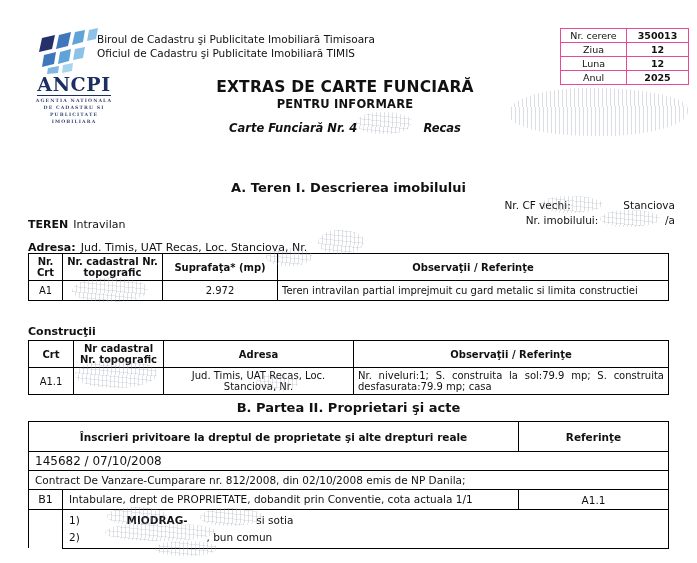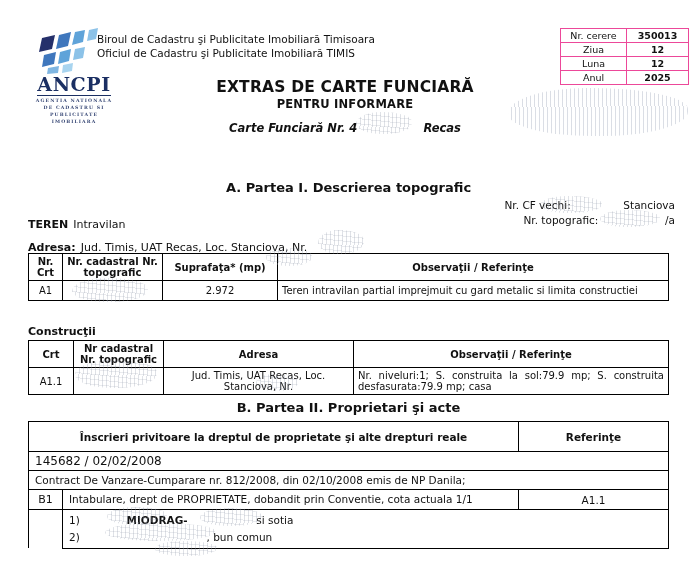--- a/index.html
+++ b/index.html
@@ -162,31 +162,31 @@
         </tr>
         <tr>
           <td class="lbl">Anul</td>
           <td class="val">2025</td>
         </tr>
       </tbody>
     </table>
   </div>
 
   <div class="wrap" style="top:180px;">
-    <div class="sec-title">A. Partea I. Descrierea topografic</div>
+    <div class="sec-title">A. Teren I. Descrierea imobilului</div>
   </div>
 
   <div class="right-cf">
     <div>
       <span>Nr. CF vechi:</span>
       <span style="display:inline-block;width:46px"></span>
       <span>Stanciova</span>
     </div>
     <div>
-      <span>Nr. topografic:</span>
+      <span>Nr. imobilului:</span>
       <span style="display:inline-block;width:60px"></span>
       <span>/a</span>
     </div>
   </div>
 
   <div class="wrap" style="top:213px;">
     <span class="lbl-bold">TEREN</span>
     <span class="lbl-norm">Intravilan</span>
   </div>
 
@@ -248,21 +248,21 @@
   <div class="wrap" style="top:421px;">
     <table class="grid">
       <thead>
         <tr>
           <th colspan="2" style="height:30px;font-size:10.5px">Înscrieri privitoare la dreptul de proprietate şi alte drepturi reale</th>
           <th style="width:150px;font-size:10.5px">Referinţe</th>
         </tr>
       </thead>
       <tbody>
         <tr>
-          <td colspan="3" style="font-size:12px;font-weight:400;height:19px;padding-left:6px">145682 / 02/02/2008</td>
+          <td colspan="3" style="font-size:12px;font-weight:400;height:19px;padding-left:6px">145682 / 07/10/2008</td>
         </tr>
         <tr>
           <td colspan="3" style="font-size:10.5px;height:19px;padding-left:6px">Contract De Vanzare-Cumparare  nr. 812/2008, din 02/10/2008 emis de NP Danila;</td>
         </tr>
         <tr>
           <td style="width:34px;text-align:center;font-size:11px">B1</td>
           <td class="c-just" style="font-size:10.5px;line-height:1.45;padding:2px 6px">Intabulare, drept de PROPRIETATE, dobandit prin Conventie, cota actuala 1/1</td>
           <td class="c-center" style="font-size:10.5px">A1.1</td>
         </tr>
         <tr>

